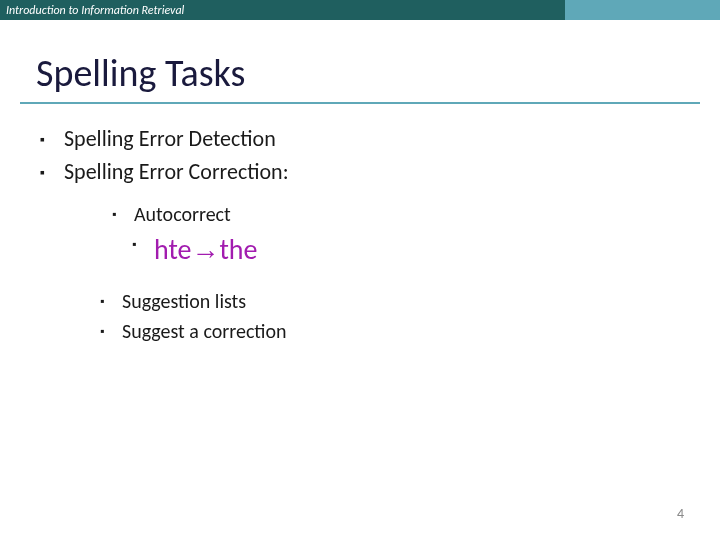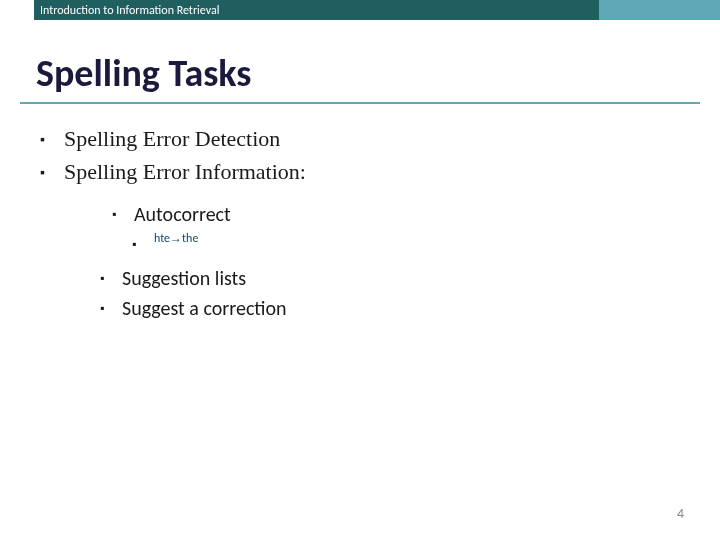--- a/index.html
+++ b/index.html
@@ -17,45 +17,44 @@
     }
     .header-bar {
       width: 100%;
       height: 20px;
       display: flex;
     }
     .header-left {
       background: #1f5f5f;
       flex: 0 0 565px;
       color: white;
+      font-style: italic;
       font-size: 12px;
       padding-left: 6px;
       line-height: 20px;
       font-family: Calibri, Arial, sans-serif;
-      margin-left: 34px;
     }
     .header-right {
       background: #5fa8b8;
       flex: 1;
     }
     .title {
       font-size: 38px;
       color: #1a1a3d;
       padding: 30px 0 6px 36px;
-      font-weight: 700;
+      font-weight: 400;
     }
     .title-underline {
       height: 2px;
       background: #5fa8b8;
       margin: 0 20px 20px 20px;
     }
     .bullet-list {
       list-style: none;
       padding-left: 40px;
-      font-family: Liberation Serif, serif;
     }
     .bullet-list li {
       position: relative;
       font-size: 22px;
       color: #1a1a1a;
       line-height: 1.4;
       padding-left: 24px;
       margin-bottom: 2px;
     }
     .bullet-list li::before {
@@ -86,22 +85,22 @@
       color: #1a1a1a;
       font-size: 12px;
       top: 6px;
     }
     .sub-sub-list {
       list-style: none;
       padding-left: 32px;
     }
     .sub-sub-list li {
       position: relative;
-      font-size: 12px;
-      color: #0c4a6e;
+      font-size: 28px;
+      color: #a21caf;
       line-height: 1.4;
       padding-left: 22px;
       margin-bottom: 18px;
     }
     .sub-sub-list li::before {
       content: "▪";
       position: absolute;
       left: 0;
       color: #1a1a1a;
       font-size: 12px;
@@ -124,21 +123,21 @@
 <div class="header-bar">
   <div class="header-left">Introduction to Information Retrieval</div>
   <div class="header-right"></div>
 </div>
 
 <h1 class="title">Spelling Tasks</h1>
 <div class="title-underline"></div>
 
 <ul class="bullet-list">
   <li>Spelling Error Detection</li>
-  <li>Spelling Error Information:</li>
+  <li>Spelling Error Correction:</li>
 </ul>
 
 <ul class="sub-list" style="padding-left: 112px;">
   <li>Autocorrect</li>
 </ul>
 
 <ul class="sub-sub-list" style="padding-left: 132px;">
   <li>
     <span>hte</span><span class="arrow">→</span><span>the</span>
   </li>

